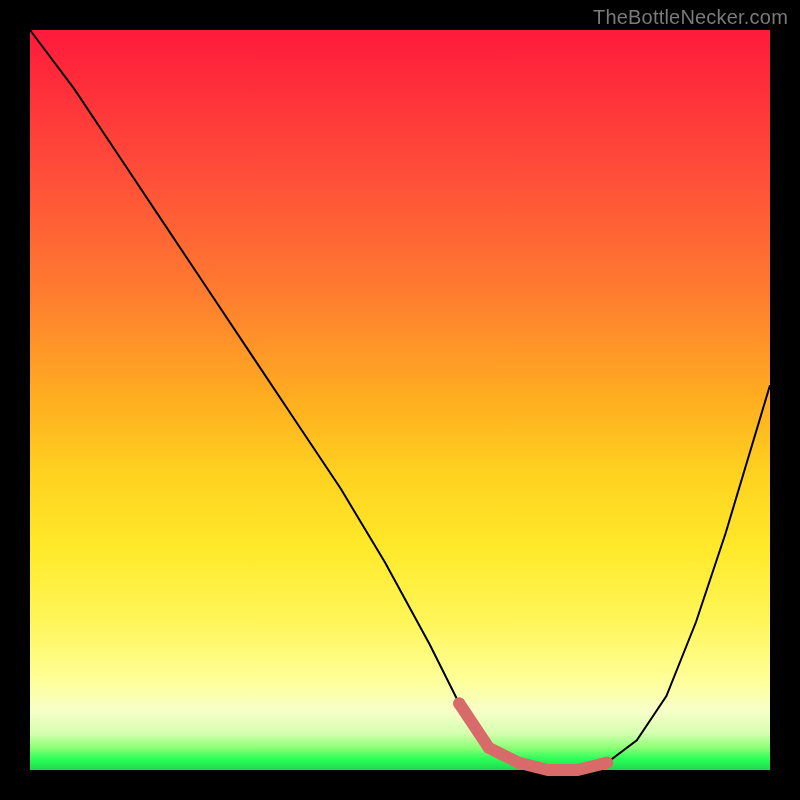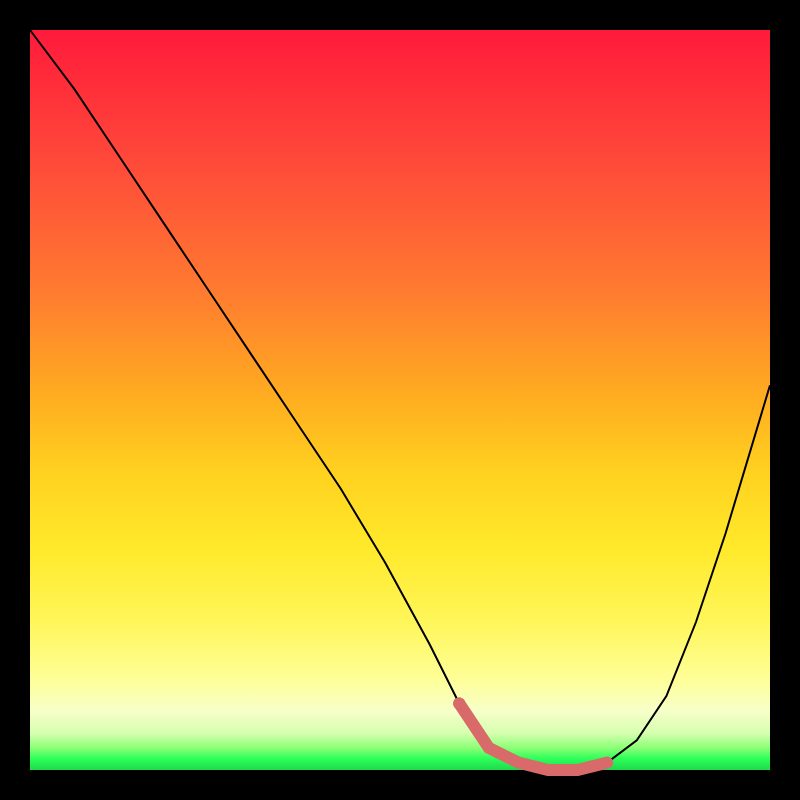--- a/index.html
+++ b/index.html
@@ -73,20 +73,21 @@
     stroke: #d96a6a;
     stroke-width: 12;
     stroke-linecap: round;
   }
 </style>
 </head>
 <body>
 
 <div class="frame">
 
+  <div class="watermark">TheBottleNecker.com</div>
 
   <div class="plot-area">
     <svg class="curve" viewBox="0 0 740 740">
       <path id="curve-path" class="line" d="M0.0 0.0 L44.4 59.2 L88.8 125.8 L133.2 192.4 L177.6 259.0 L222.0 325.6 L266.4 392.2 L310.8 458.8 L355.2 532.8 L399.6 614.2 L429.2 673.4 L458.8 717.8 L488.4 732.6 L518.0 740.0 L547.6 740.0 L577.2 732.6 L606.8 710.4 L636.4 666.0 L666.0 592.0 L695.6 503.2 L740.0 355.2"></path>
       <g id="markers">
           <path d="M429.2 673.4 L458.8 717.8 L488.4 732.6 L518.0 740.0 L547.6 740.0 L577.2 732.6" class="marker-cap"></path>
           <circle cx="429.2" cy="673.4" r="6" class="marker"></circle>
         </g>
     </svg>
   </div>

